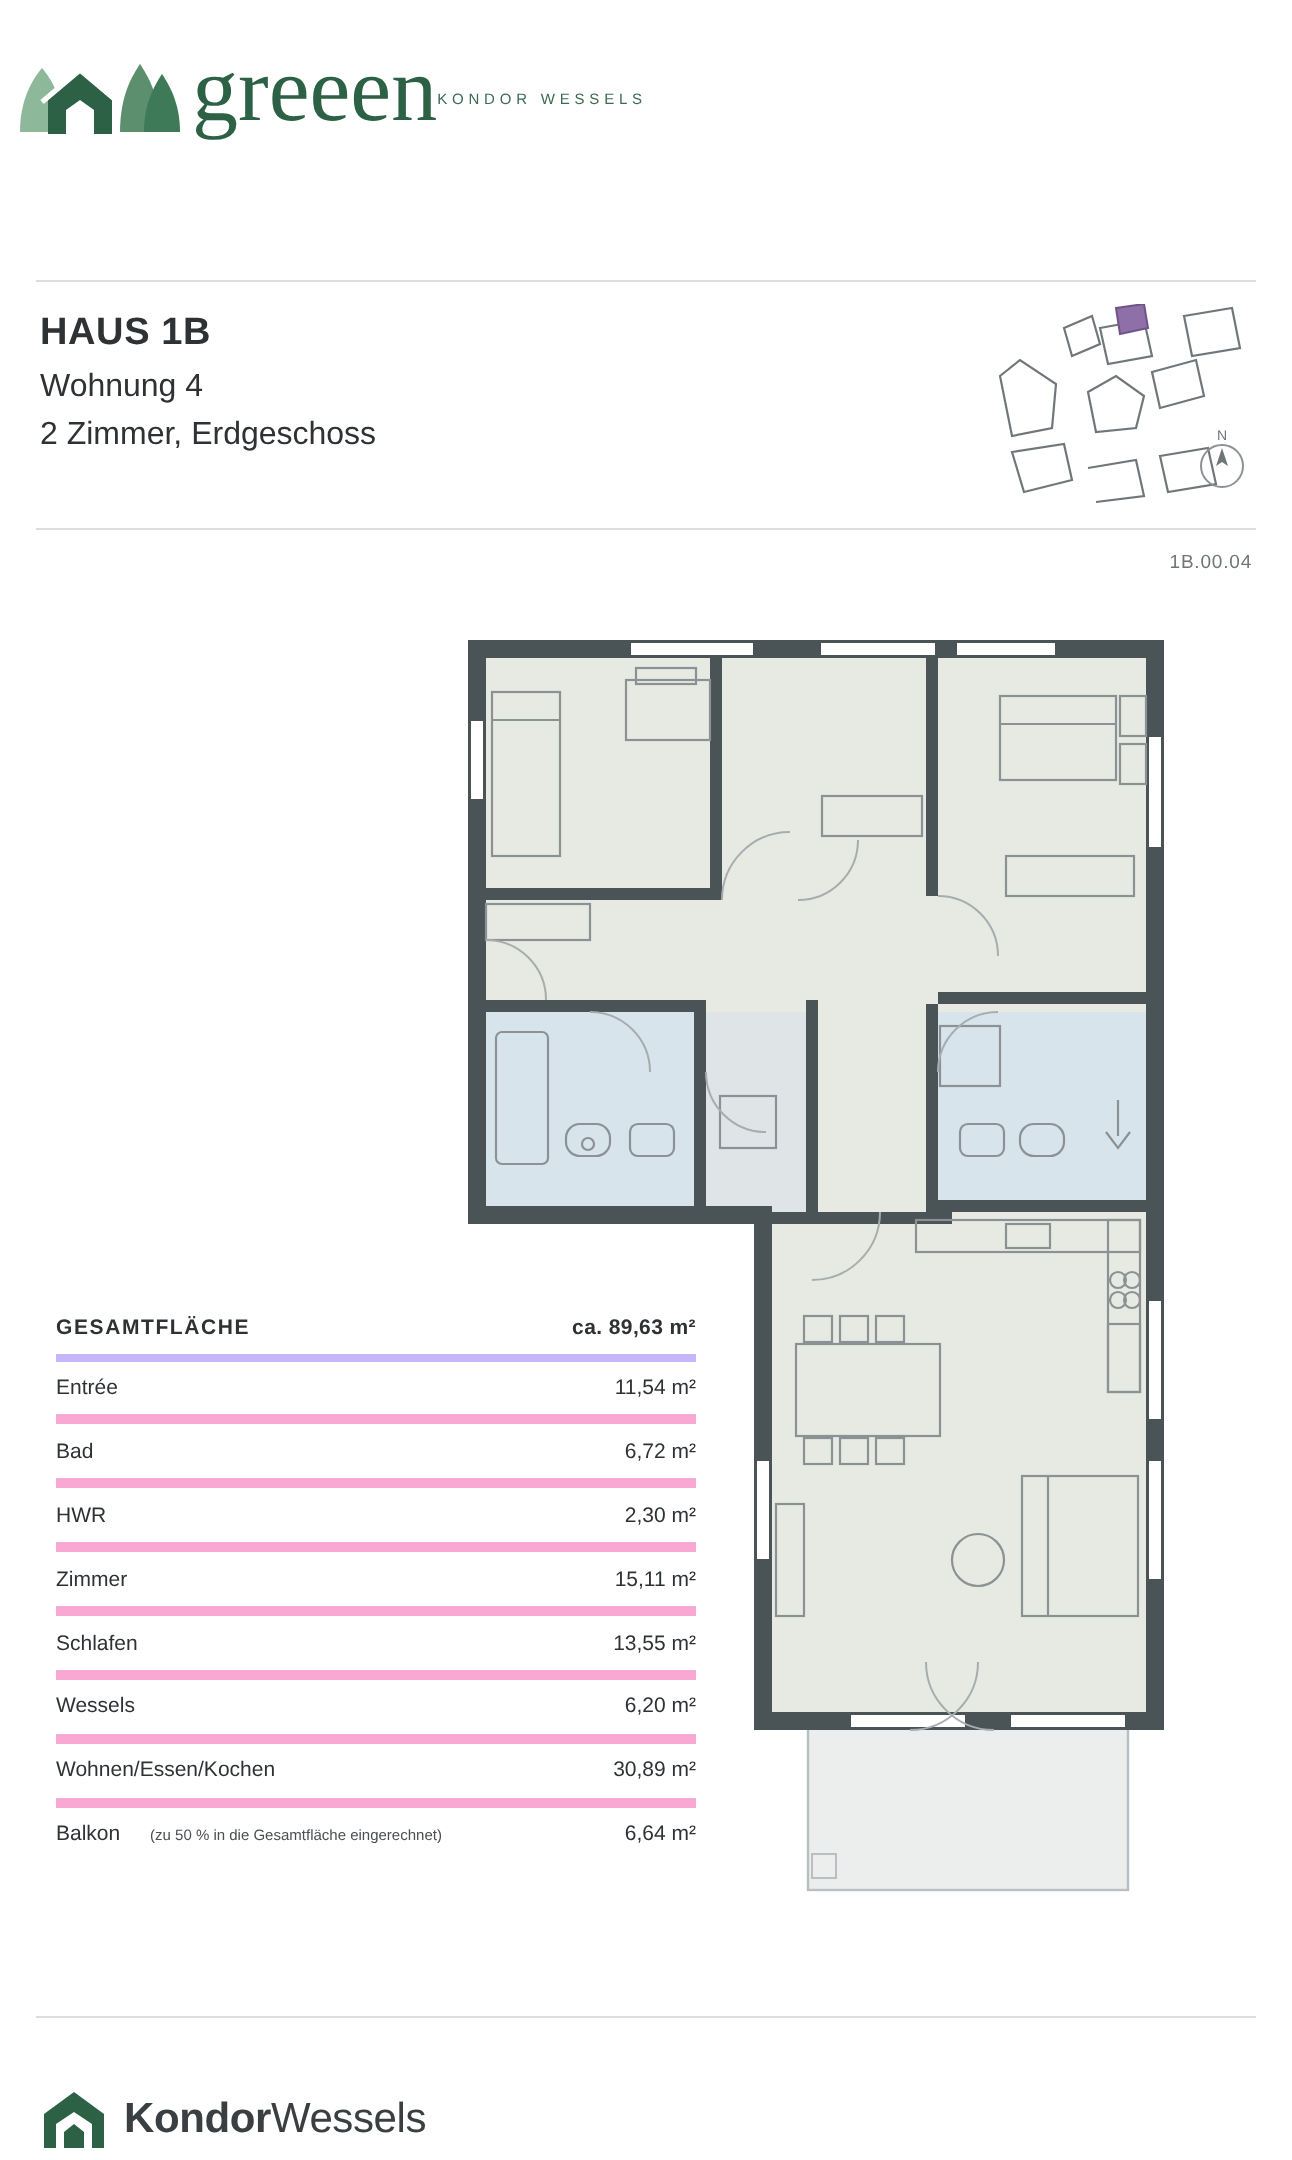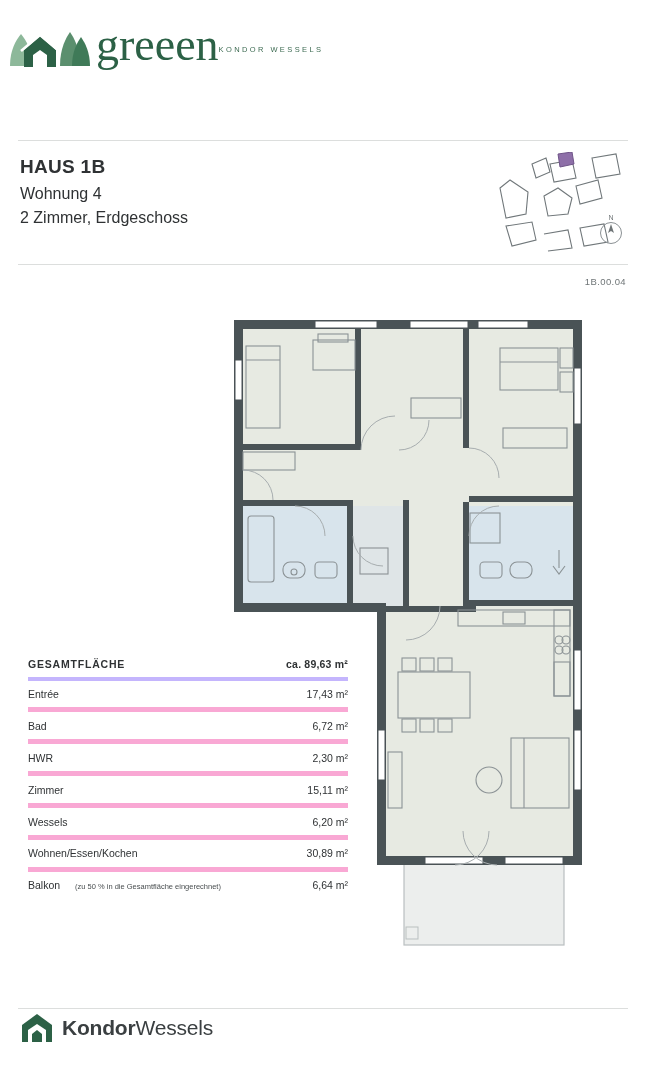--- a/index.html
+++ b/index.html
@@ -138,21 +138,21 @@
   .footer-hr {
     position: absolute;
     left: 18px; right: 18px;
     top: 1008px;
     height: 1px;
     background: #dcdedd;
   }
   .footer {
     position: absolute;
     left: 20px;
-    bottom: 36px;
+    bottom: 4px;
     display: flex;
     align-items: center;
     gap: 8px;
   }
   .kw-mark { width: 34px; height: 32px; }
   .kw-text {
     font-size: 21px;
     font-weight: bold;
     letter-spacing: -0.2px;
     color: #3a3f41;
@@ -365,33 +365,37 @@
 </div>
 
 <div class="areas">
   <div class="row head">
     <div class="lbl">GESAMTFLÄCHE</div>
     <div class="val">ca. 89,63 m²</div>
   </div>
 
   <div class="row">
     <div class="lbl">Entrée</div>
-    <div class="val">17,43 m²</div>
+    <div class="val">11,54 m²</div>
   </div>
   <div class="row">
     <div class="lbl">Bad</div>
     <div class="val">6,72 m²</div>
   </div>
   <div class="row">
     <div class="lbl">HWR</div>
     <div class="val">2,30 m²</div>
   </div>
   <div class="row">
     <div class="lbl">Zimmer</div>
     <div class="val">15,11 m²</div>
+  </div>
+  <div class="row">
+    <div class="lbl">Schlafen</div>
+    <div class="val">13,55 m²</div>
   </div>
   <div class="row">
     <div class="lbl">Wessels</div>
     <div class="val">6,20 m²</div>
   </div>
   <div class="row">
     <div class="lbl">Wohnen/Essen/Kochen</div>
     <div class="val">30,89 m²</div>
   </div>
   <div class="row last">

